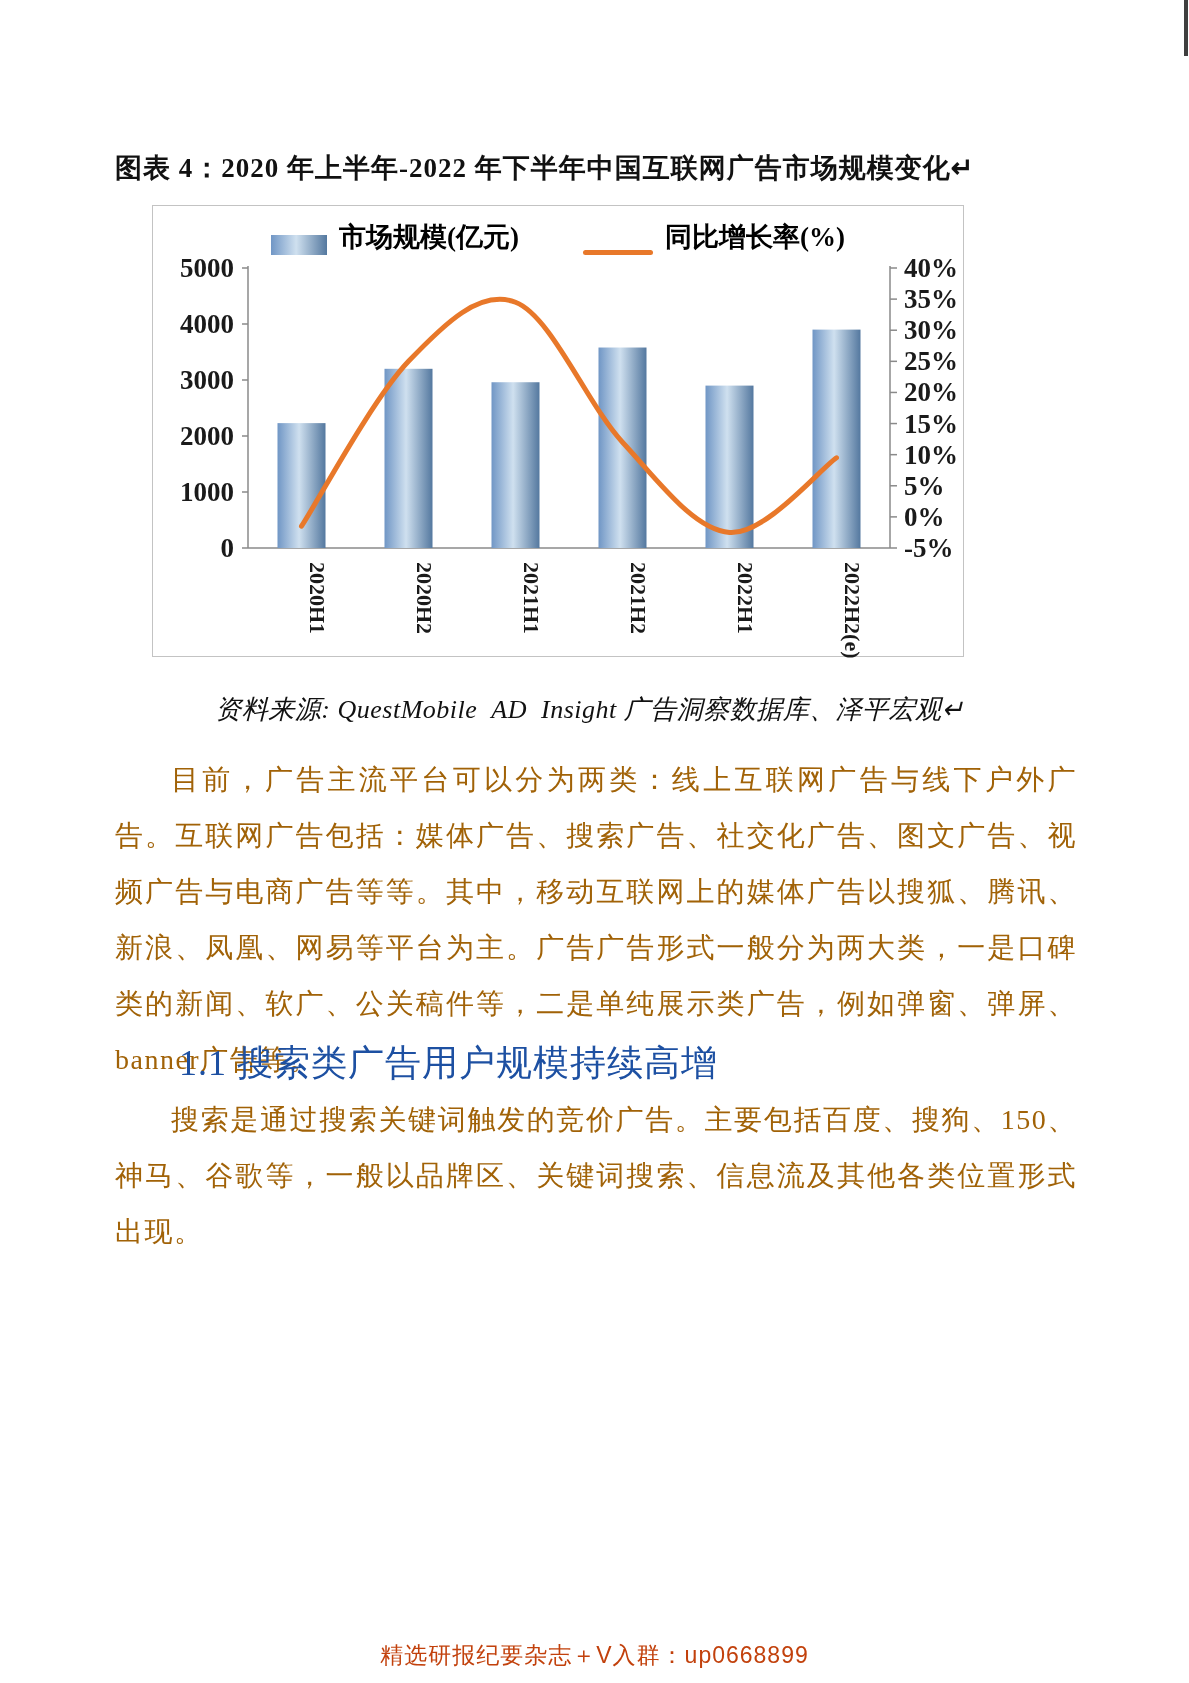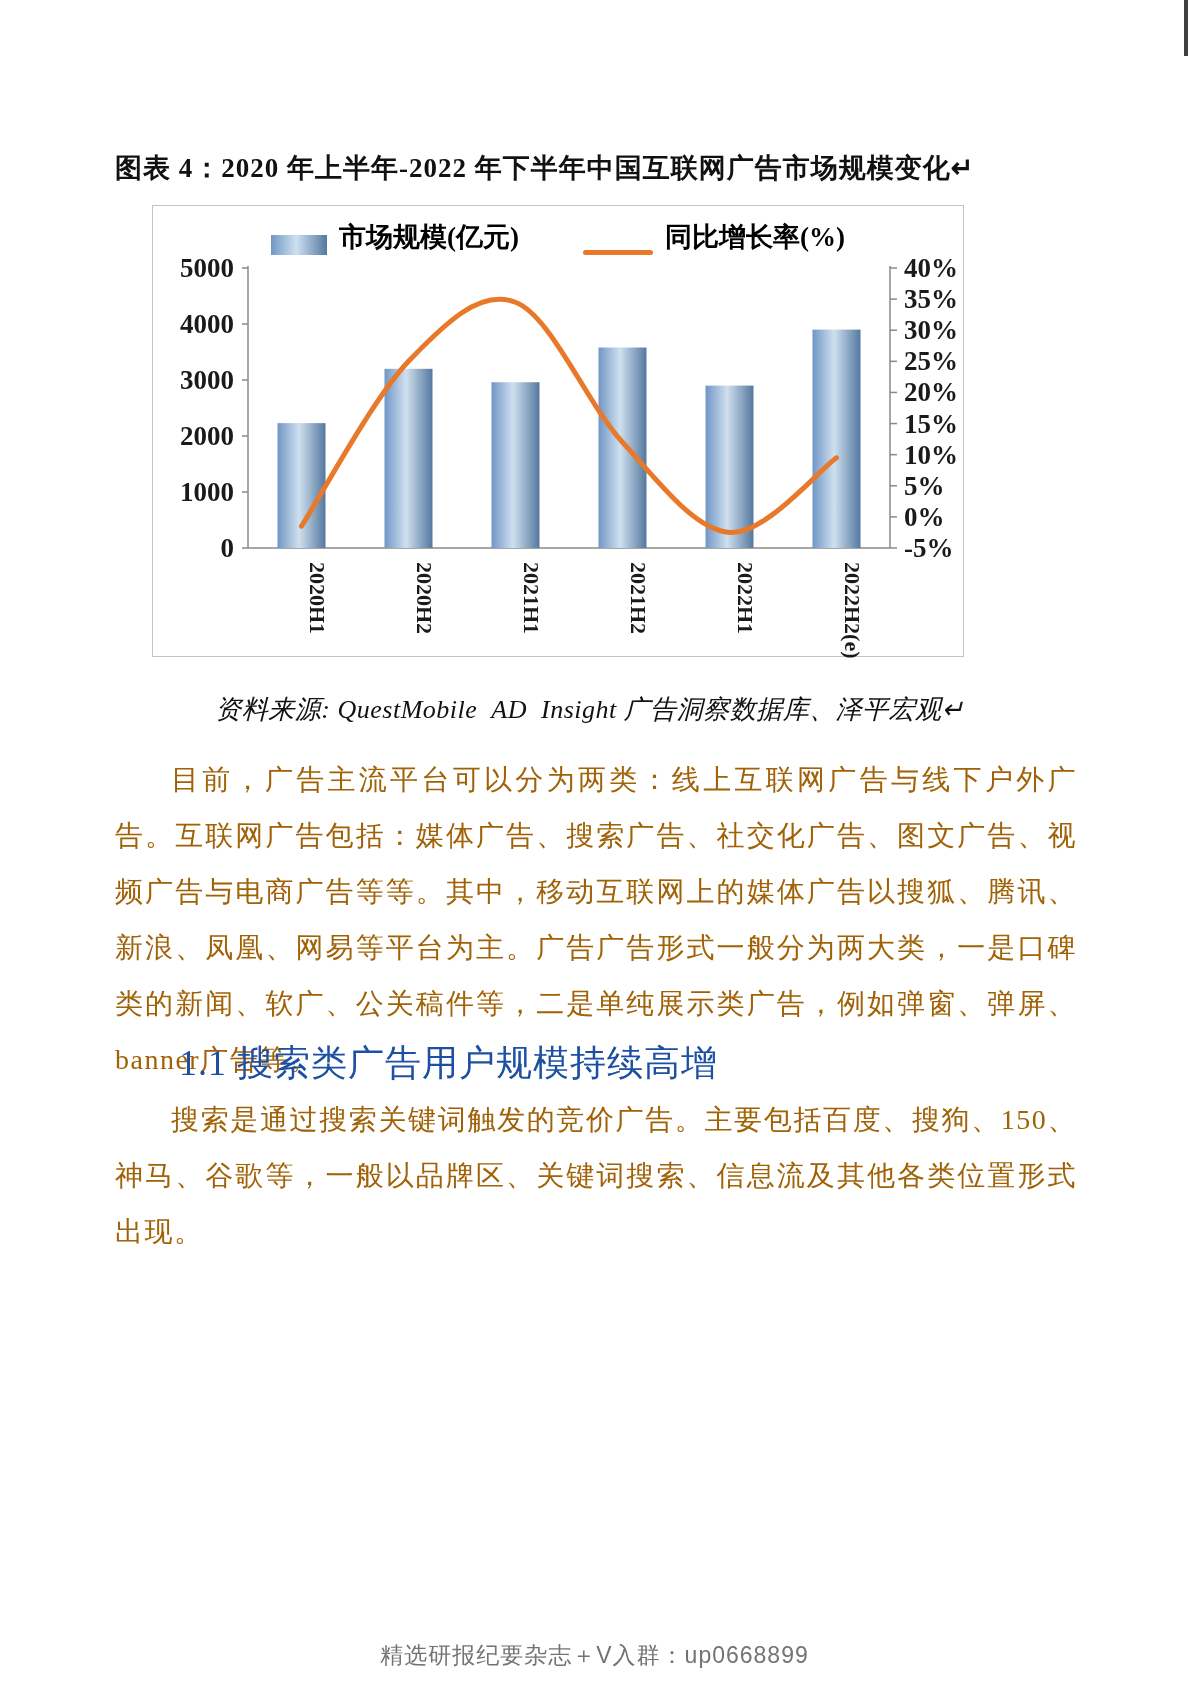--- a/index.html
+++ b/index.html
@@ -89,21 +89,21 @@
     text-indent:1.75em;
     color:#1d50a2;
   }
   .para2{ top:1092px; }
   .footer-note{
     position:absolute; left:0; bottom:12px; width:100%;
     text-align:center;
     font-family:"Liberation Sans", sans-serif;
     font-size:23px;
     letter-spacing:1px;
-    color:#737373;
+    color:#c2410c;
   }
 </style>
 </head>
 <body>
 
 <div class="page">
 
   <div class="edge-artifact"></div>
 
   <div class="figure-title">图表 4：2020 年上半年-2022 年下半年中国互联网广告市场规模变化↵</div>

